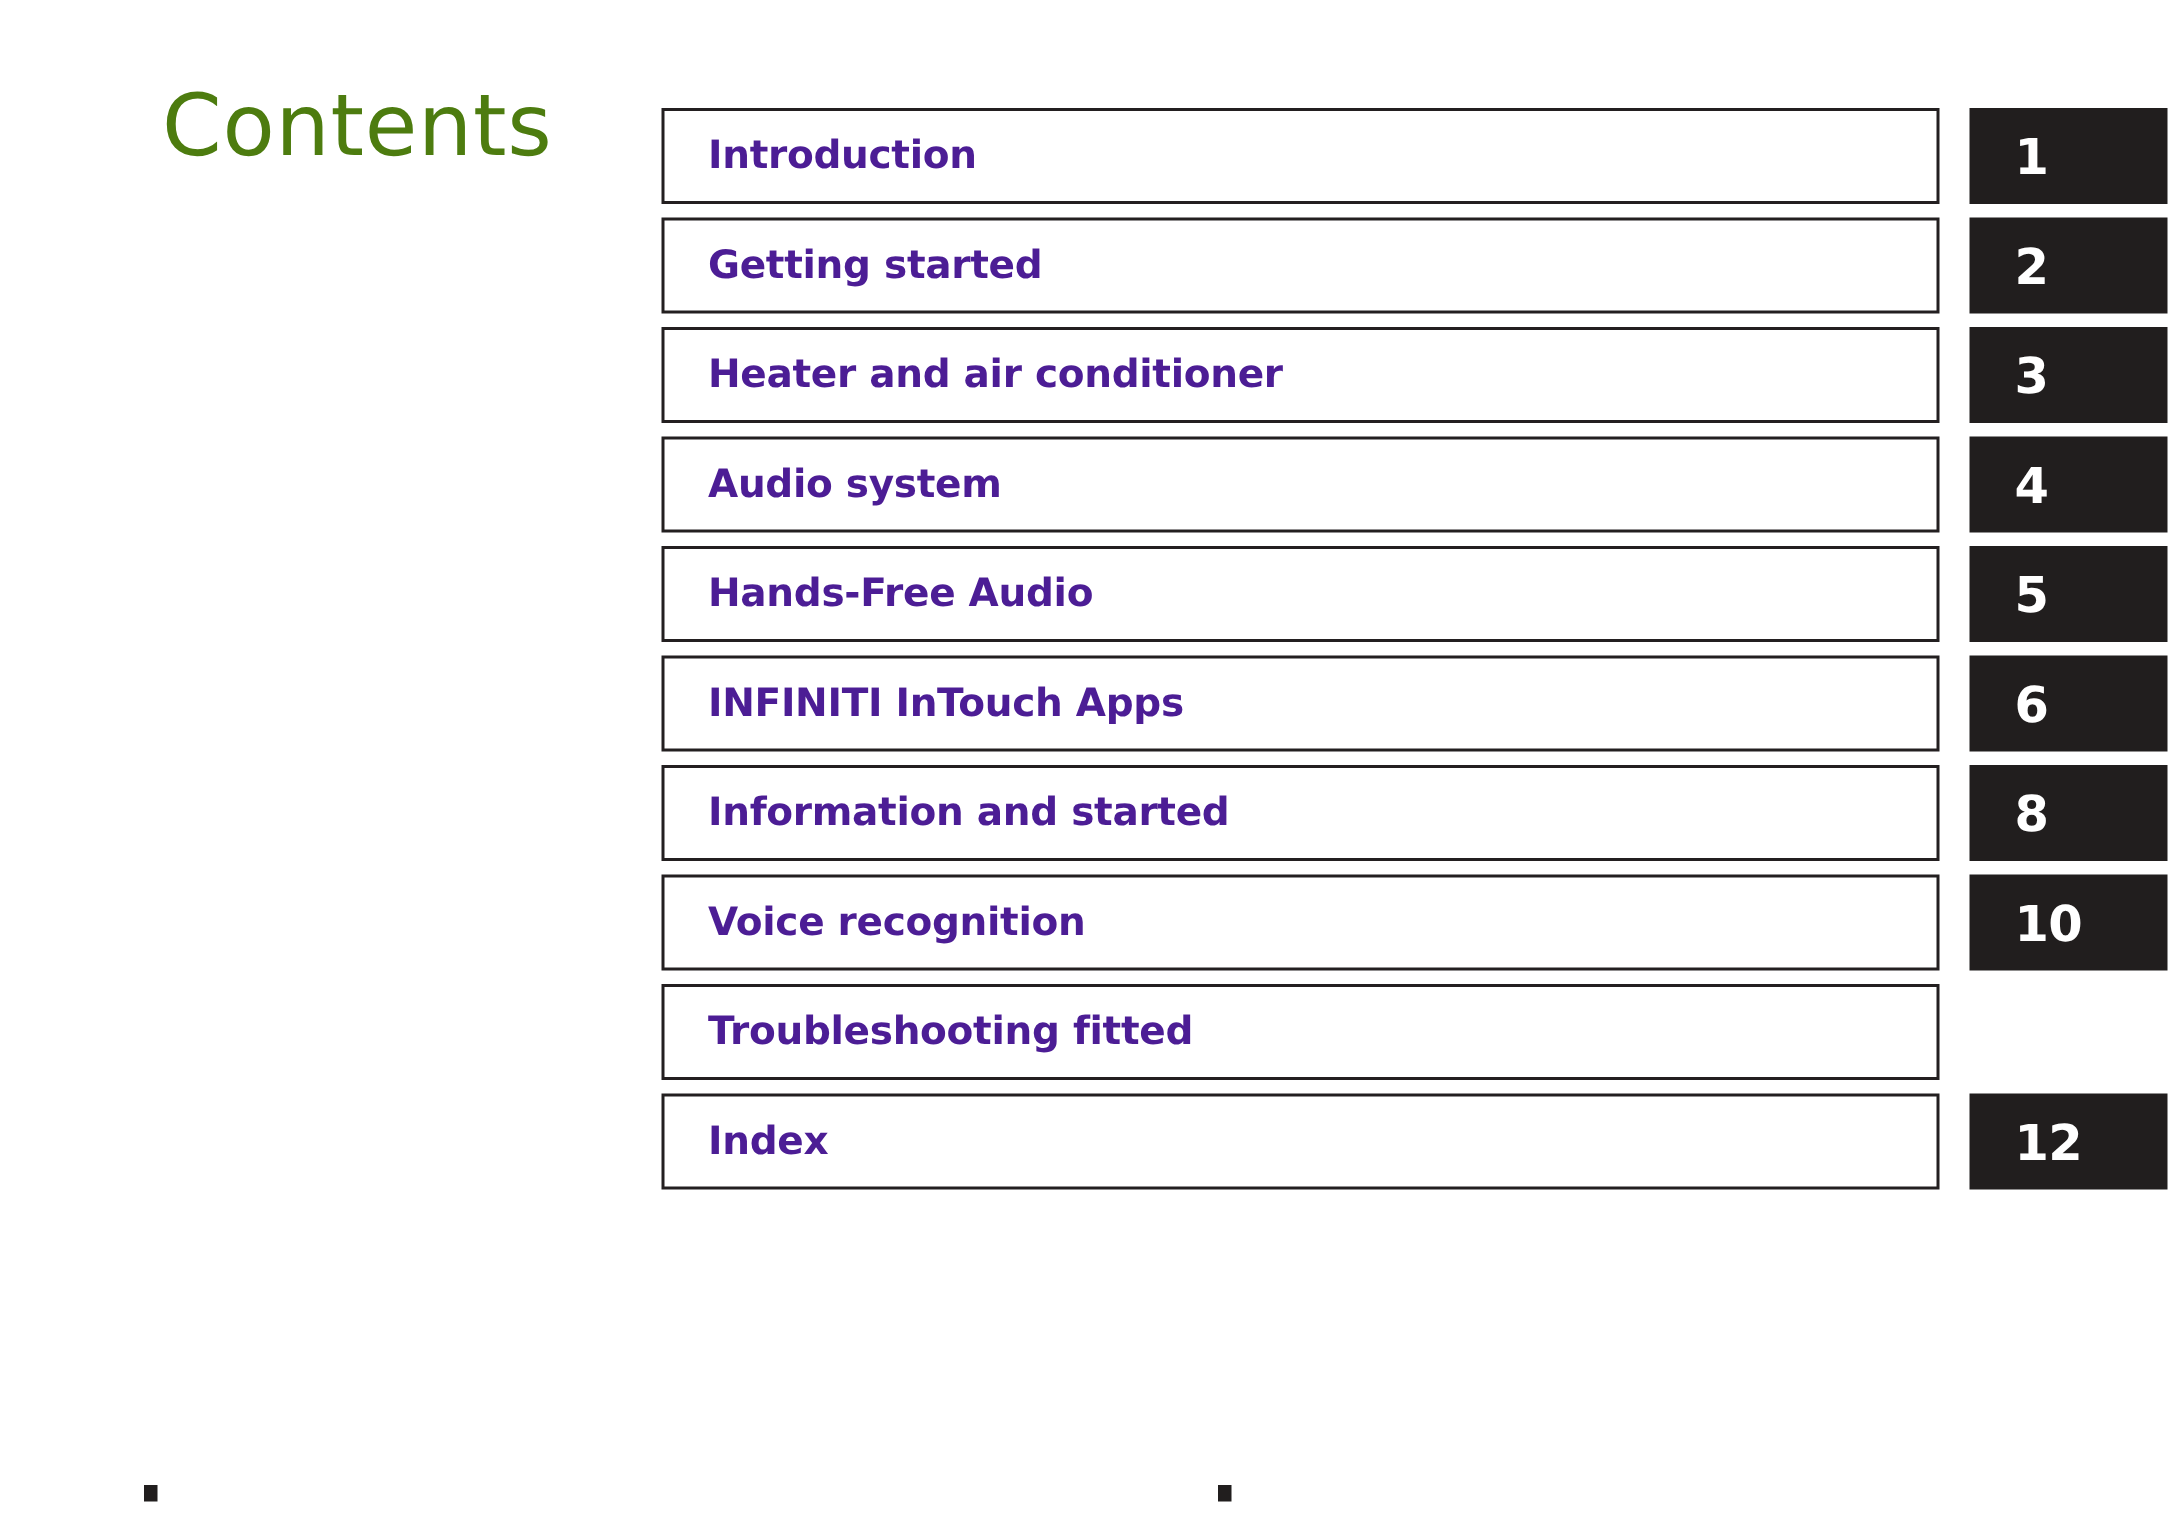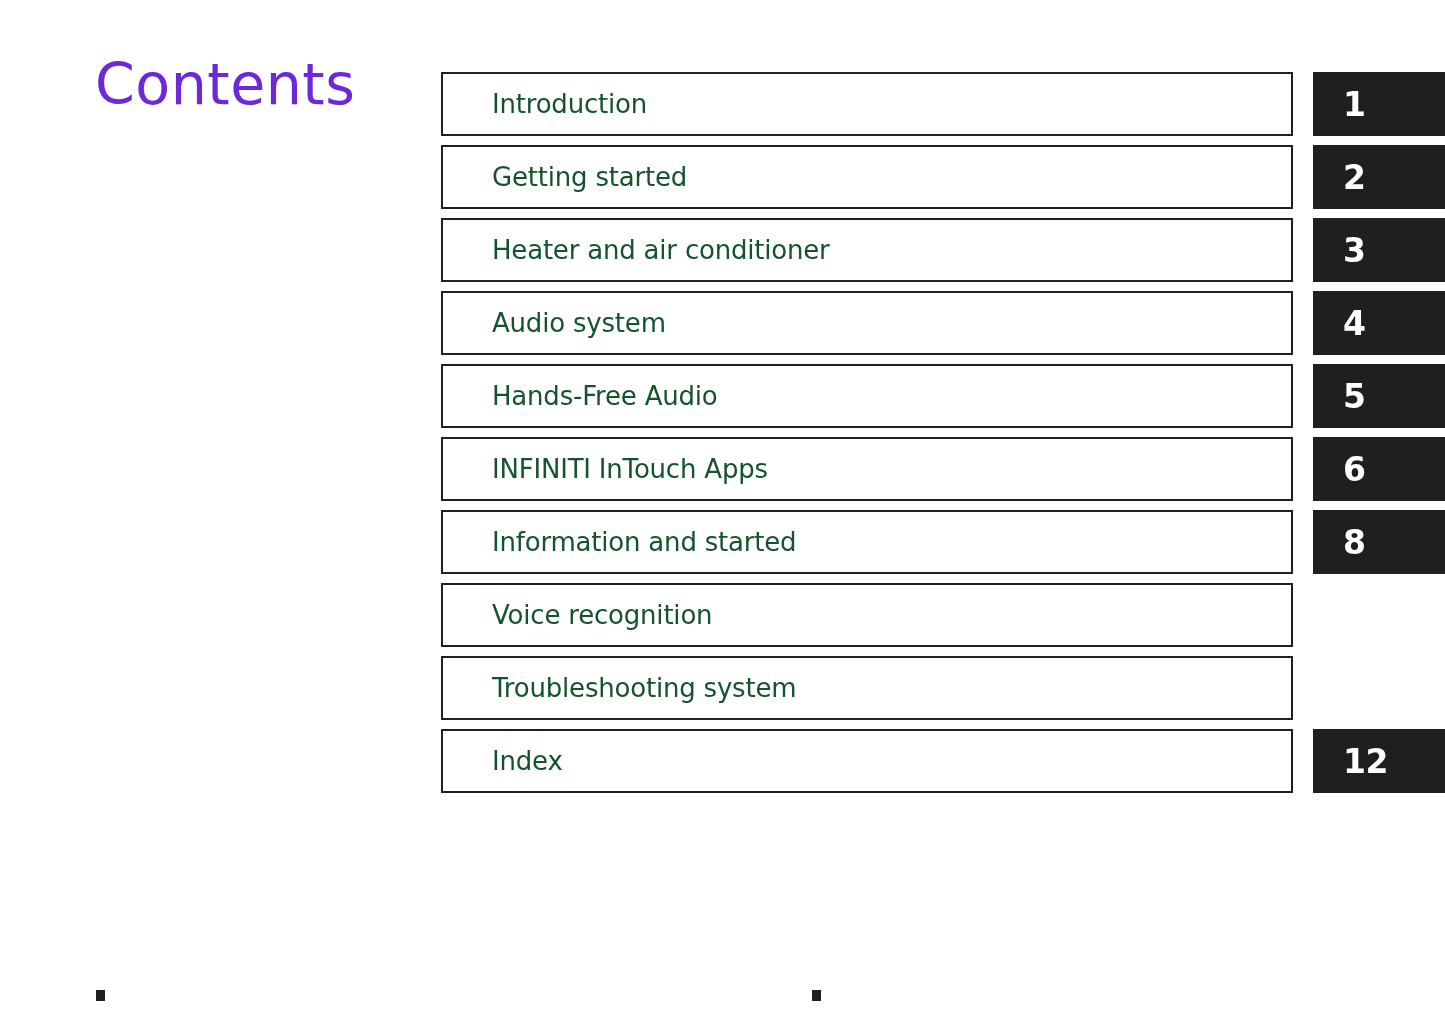--- a/index.html
+++ b/index.html
@@ -19,27 +19,27 @@
 
   #page {
     position: absolute;
     inset: 0;
     background: #ffffff;
   }
 
   
   #page-title {
     position: absolute;
-    left: 95px;
+    left: 108px;
     top: 55px;
     font-family: "DejaVu Sans", "Liberation Sans", sans-serif;
     font-size: 57px;
     font-weight: 400;
     letter-spacing: 0.5px;
-    color: #6d28d9;
+    color: #4d7c0f;
     line-height: 1.05;
     white-space: nowrap;
   }
 
   
   #contents-table {
     position: absolute;
     left: 441px;
     top: 72px;
     width: 852px;
@@ -61,24 +61,24 @@
     box-sizing: border-box;
     border: 2px solid #231f20;
     background: #ffffff;
     display: flex;
     align-items: center;
   }
 
   .toc-label {
     font-family: "DejaVu Sans", "Liberation Sans", sans-serif;
     font-size: 26px;
-    font-weight: 400;
-    color: #14532d;
+    font-weight: 700;
+    color: #4c1d95;
     letter-spacing: -0.2px;
-    padding-left: 49px;
+    padding-left: 29px;
     white-space: nowrap;
   }
 
   
   .toc-tab {
     position: absolute;
     left: 872px;      
     top: 0;
     width: 132px;     
     height: 64px;
@@ -179,25 +179,28 @@
       <div class="toc-tab">
         <span class="toc-tab-number">8</span>
       </div>
     </div>
 
 
     <div class="toc-row">
       <div class="toc-entry">
         <span class="toc-label">Voice recognition</span>
       </div>
-    </div>
-
-    <div class="toc-row">
-      <div class="toc-entry">
-        <span class="toc-label">Troubleshooting system</span>
+      <div class="toc-tab">
+        <span class="toc-tab-number">10</span>
+      </div>
+    </div>
+
+    <div class="toc-row">
+      <div class="toc-entry">
+        <span class="toc-label">Troubleshooting fitted</span>
       </div>
     </div>
 
     <div class="toc-row">
       <div class="toc-entry">
         <span class="toc-label">Index</span>
       </div>
       <div class="toc-tab">
         <span class="toc-tab-number">12</span>
       </div>

